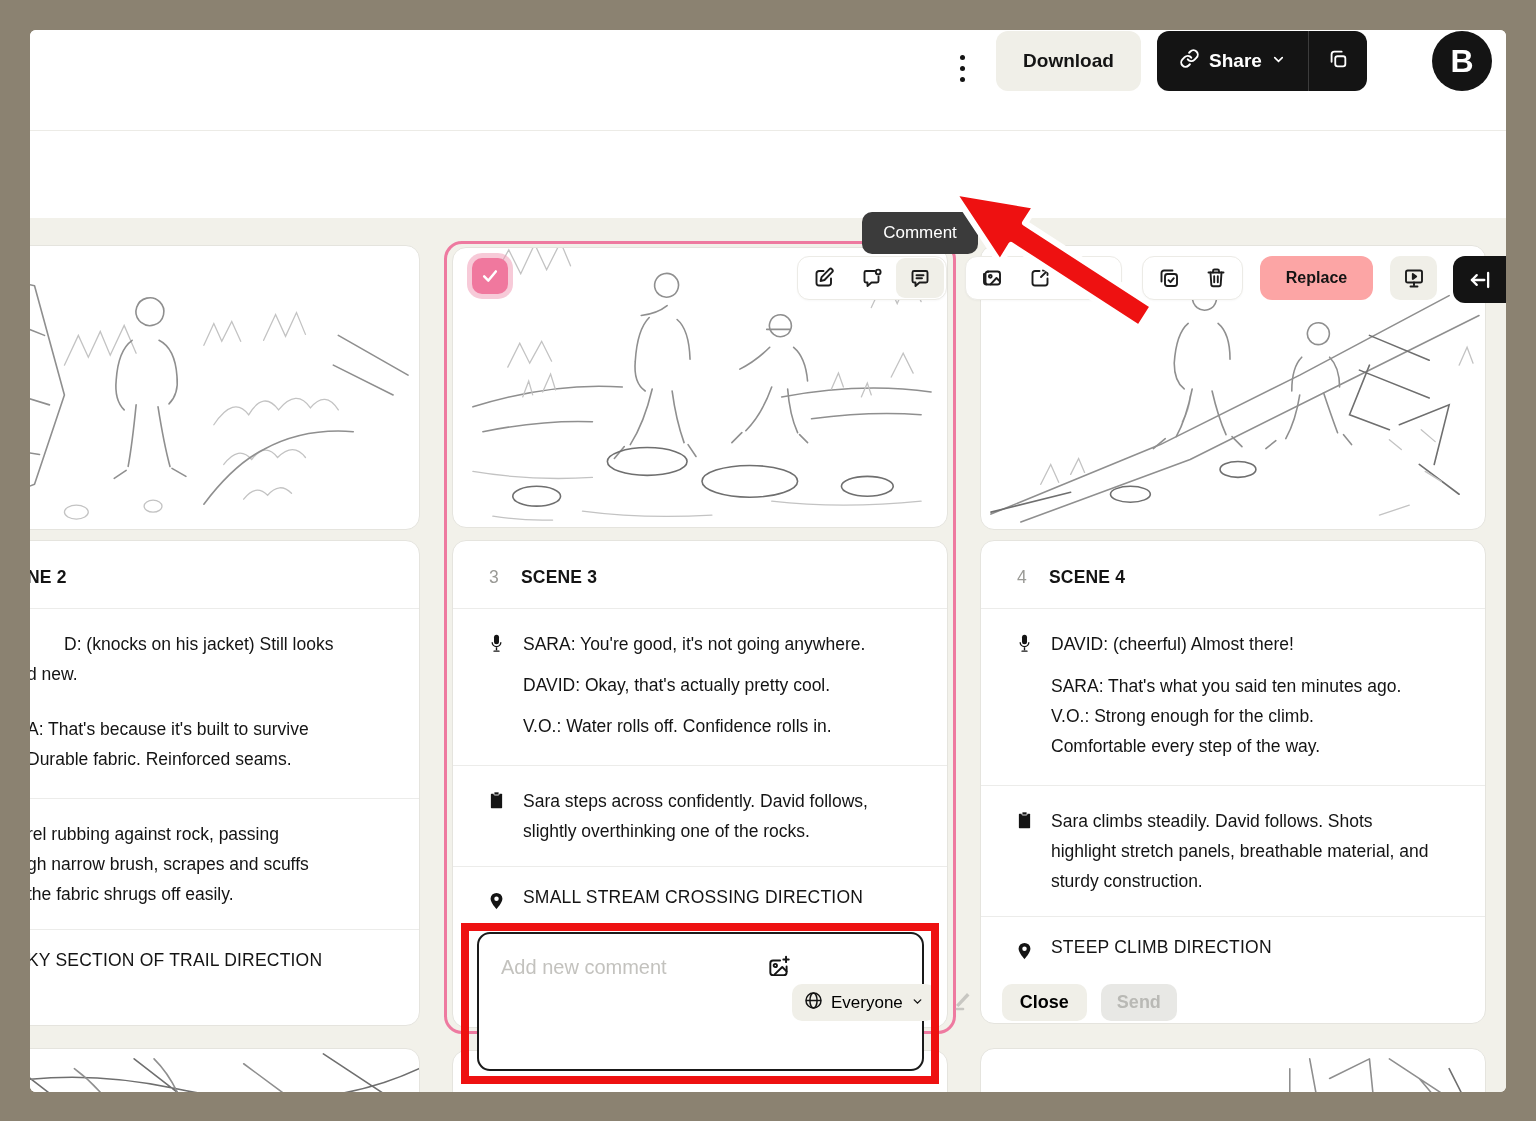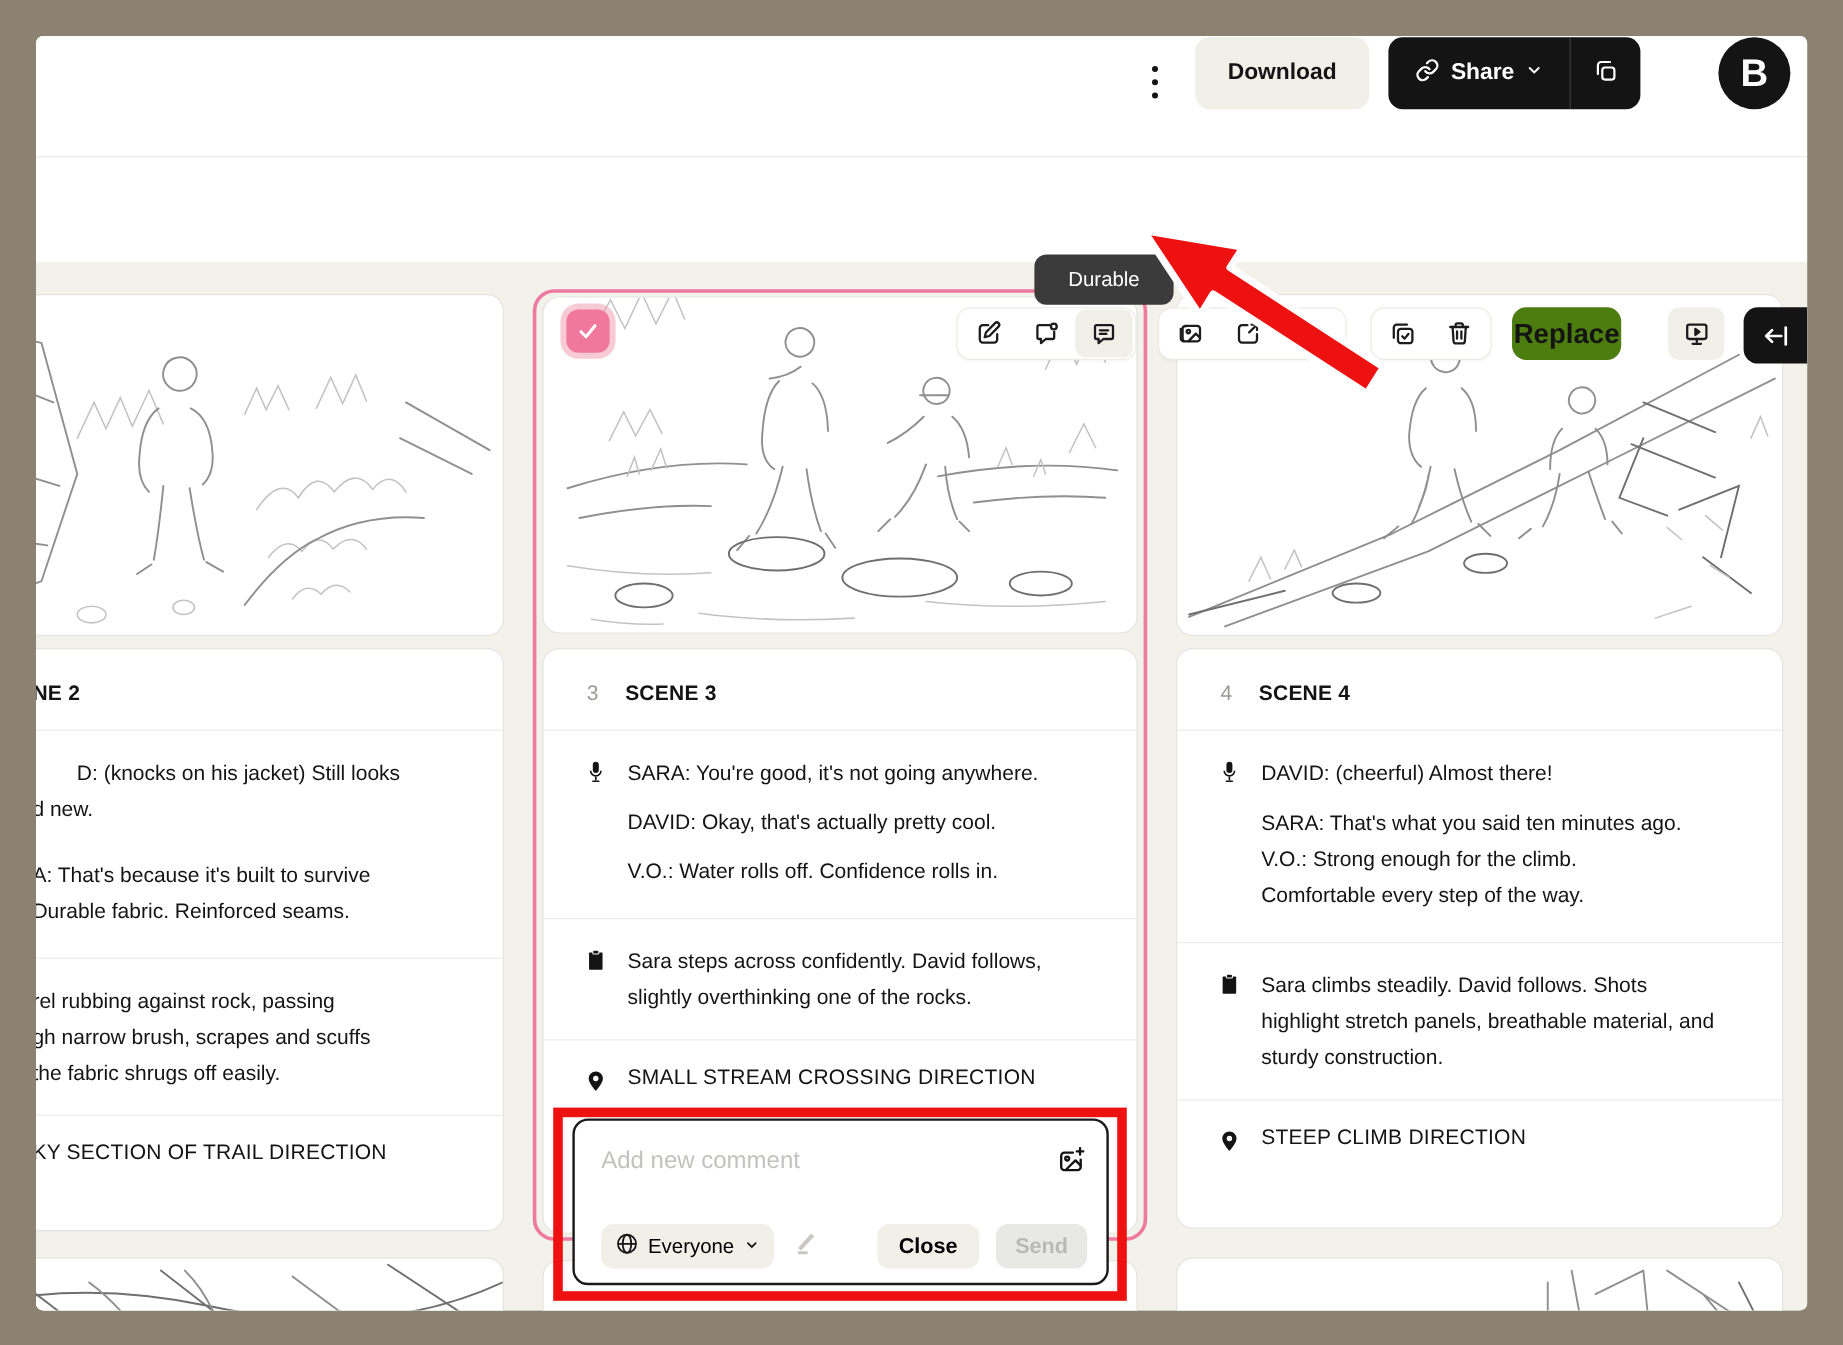--- a/index.html
+++ b/index.html
@@ -28,22 +28,22 @@
             font-size:32px; font-weight:800; cursor:pointer; }
 
   
   .toolbar-band { position:absolute; left:0; top:101px; width:100%; height:87px; background:#fff; z-index:4; }
   .pill { position:absolute; top:125px; height:44px; background:#fff; border:1px solid #ecebe6;
           border-radius:12px; display:flex; align-items:center; padding:0 2px; box-shadow:0 1px 2px rgba(0,0,0,.03); }
   .icon-cell { width:48px; height:40px; display:flex; align-items:center; justify-content:center;
                border-radius:9px; cursor:pointer; }
   .icon-cell.active { background:#f0efe8; }
   .icon-cell svg { display:block; }
-  .btn-replace { position:absolute; left:1230px; top:125px; width:91px; height:44px; background:#4d7c0f;
-                 border-radius:12px; font-size:23px; color:#141414; }
+  .btn-replace { position:absolute; left:1230px; top:125px; width:113px; height:44px; background:#fca5a5;
+                 border-radius:12px; font-size:16px; color:#141414; }
   .btn-present { position:absolute; left:1360px; top:125px; width:47px; height:44px; background:#f0efe8;
                  border-radius:10px; display:flex; align-items:center; justify-content:center; cursor:pointer; }
   .btn-collapse { position:absolute; left:1423px; top:125px; width:53px; height:47px; background:#141414;
                   border-radius:12px 0 0 12px; display:flex; align-items:center; justify-content:center; cursor:pointer; }
 
   .tooltip { position:absolute; left:832px; top:182px; width:116px; height:42px; background:#3b3b3b;
              border-radius:10px; color:#fff; font-size:17px; display:flex; align-items:center;
              justify-content:center; z-index:20; }
 
   
@@ -68,21 +68,21 @@
 
   
   .select-ring { position:absolute; left:414px; top:23px; width:512px; height:793px; border:3px solid #ee7aa0;
                  border-radius:18px; pointer-events:none; z-index:6; }
   .check { position:absolute; left:442px; top:40px; width:36px; height:36px; background:#f0789e; border-radius:10px;
            box-shadow:0 0 0 5px rgba(240,150,178,.5); display:flex; align-items:center; justify-content:center; z-index:7; cursor:pointer; }
 
   
   .popup { position:absolute; left:447px; top:714px; width:447px; height:139px; background:#fff;
            border:2px solid #1a1a1a; border-radius:13px; z-index:8; padding:14px 16px 12px 22px;
-           display:flex; flex-direction:column; justify-content:space-between; }
+           display:flex; flex-direction:row; justify-content:space-between; }
   .popup-top { display:flex; align-items:flex-start; }
   .popup input { flex:1; border:none; outline:none; font-size:20px; color:#141414; background:transparent;
                  font-family:"Liberation Sans",sans-serif; padding-top:8px; }
   .popup input::placeholder { color:#c3c2be; }
   .popup-bottom { display:flex; align-items:center; gap:14px; }
   .pill-everyone { height:37px; background:#f0efe8; border-radius:10px; display:flex; align-items:center;
                    gap:8px; padding:0 12px; font-size:17px; cursor:pointer; }
   .btn-close { height:37px; padding:0 18px; background:#f0efe8; border-radius:10px; font-size:18px; }
   .btn-send { height:37px; padding:0 16px; background:#e8e8e5; border-radius:10px; font-size:18px; color:#b9b9b5; cursor:default; }
 
@@ -205,21 +205,21 @@
     </div>
     <div class="btn-collapse">
       <svg width="26" height="26" viewBox="0 0 24 24" fill="none" stroke="#fff" stroke-width="2.1" stroke-linecap="round" stroke-linejoin="round">
           <path d="M16 12H4.5"></path>
           <path d="M9 7.5L4.5 12 9 16.5"></path>
           <path d="M19.5 5.5v13"></path>
         </svg>
     </div>
   </div>
 
-  <div class="tooltip">Durable</div>
+  <div class="tooltip">Comment</div>
 
   <div class="content">
 
     <div class="img-card" style="left:-116px; top:27px; width:506px;">
       <svg viewBox="0 0 506 285" preserveAspectRatio="none">
         <path class="sketch-light" d="M150 120 l14-30 10 22 12-26 10 24 14-30 12 28 M290 100 l10-22 8 18 10-20 9 20 M350 95 l12-26 10 22 11-24 9 22"></path>
         <path class="sketch" d="M30 20 L120 40 L150 150 L120 240 L40 270 M55 60 L130 90 M70 140 L135 160 M60 200 L125 210"></path>
         <path class="sketch-dark" d="M20 35 l90 25 m-85 40 l80 28 m-78 45 l75 22 m-70 48 l68 18"></path>
         <path class="sketch" d="M225 75 a14 14 0 1 1 2 2 z M218 95 q-14 10 -16 40 q-2 20 8 30 M245 95 q16 8 18 36 q2 18 -8 28 M222 160 q-4 40 -8 62 M244 162 q6 38 12 60 M212 226 l-12 8 M258 224 l14 8"></path>
         <path class="sketch-light" d="M300 180 q20-30 35-10 q15-25 30-5 q18-22 32-2 q15-18 28 2 M310 220 q15-20 28-5 q14-18 26-2 q16-16 28 0 M330 255 q12-16 24-4 q12-14 24-2"></path>

